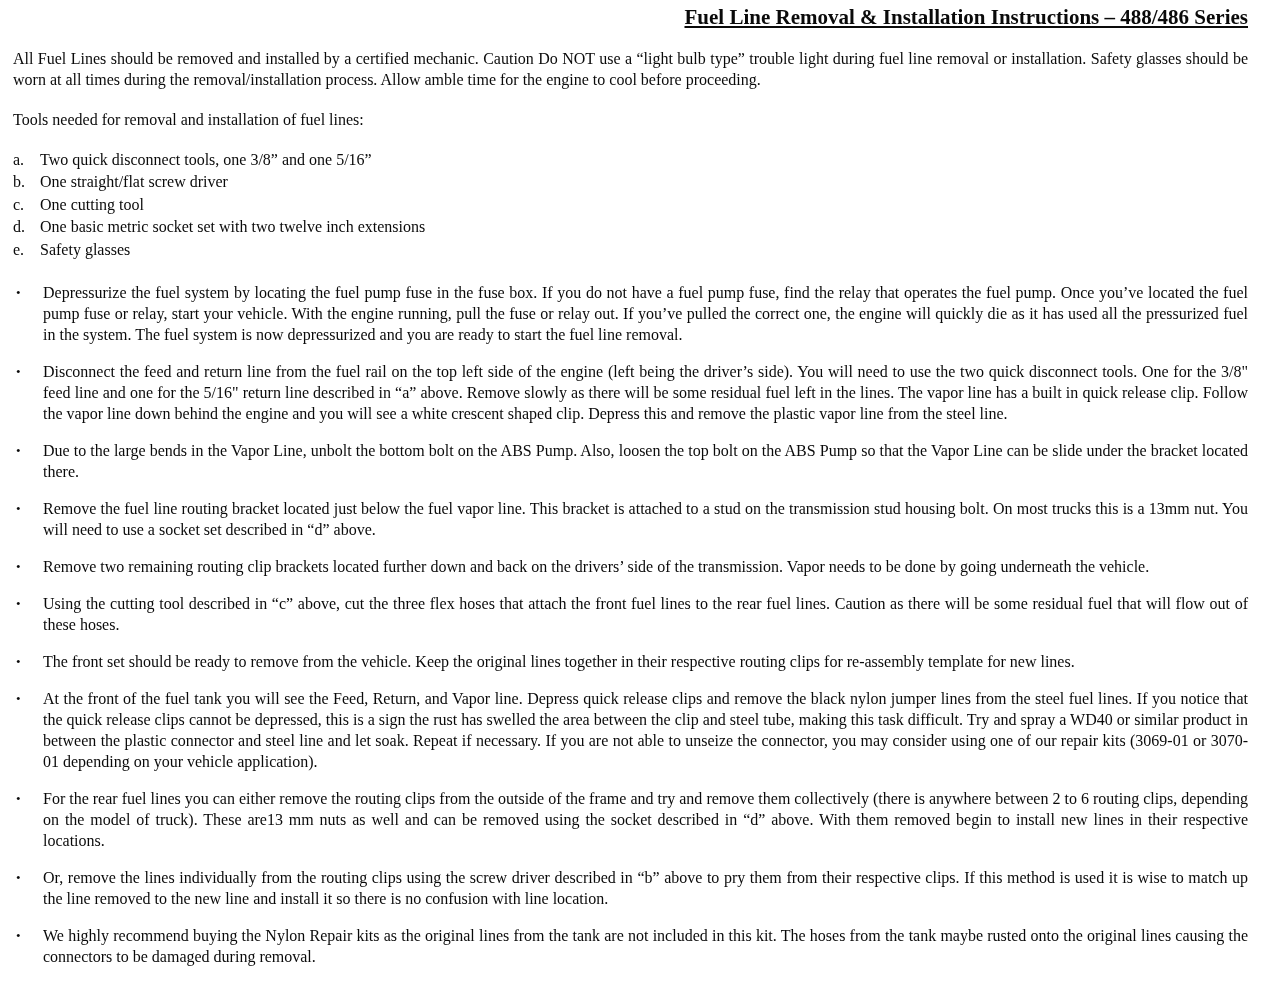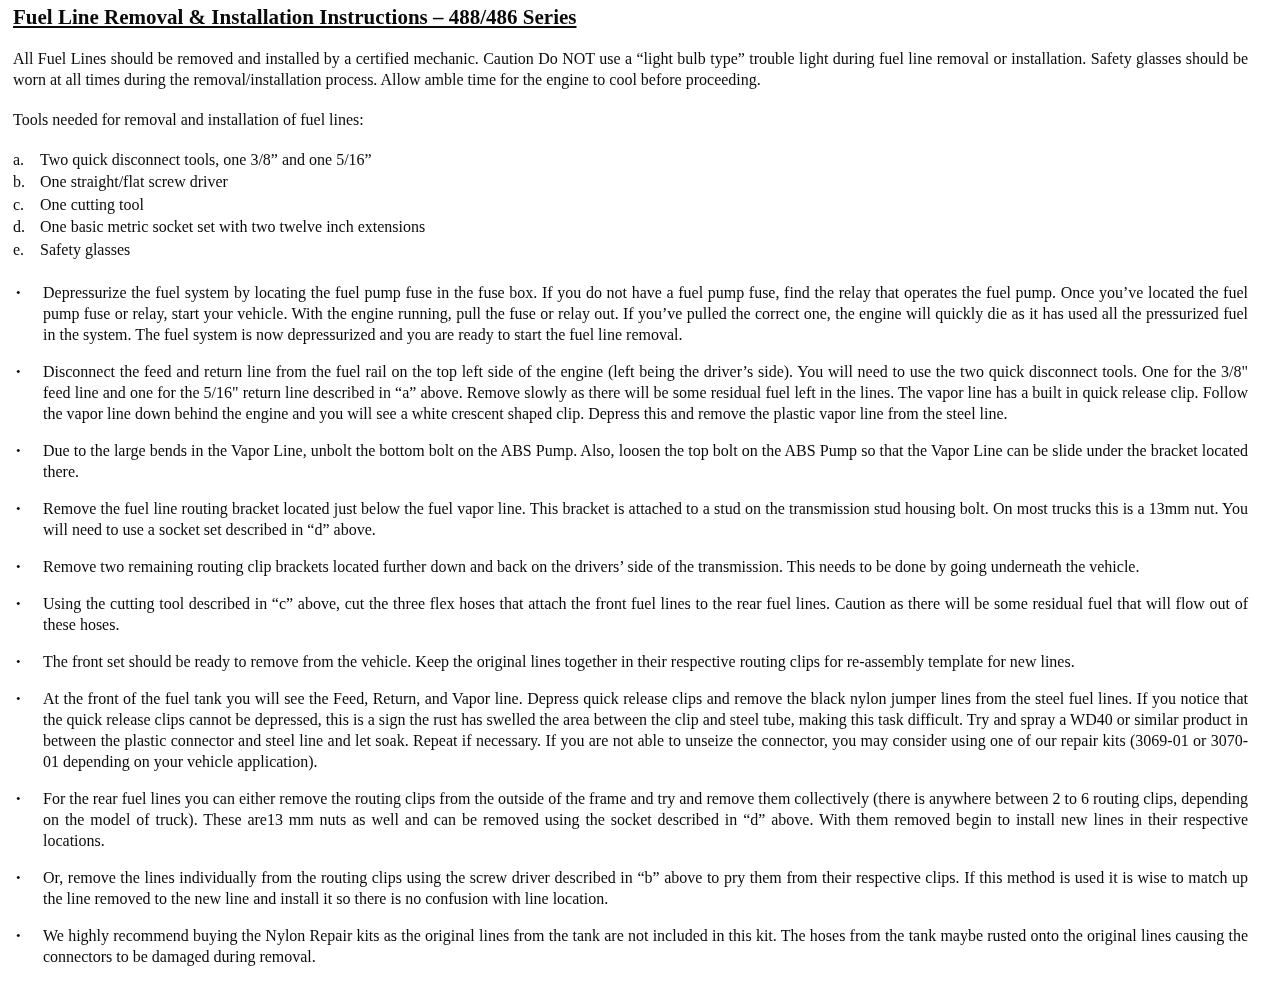--- a/index.html
+++ b/index.html
@@ -18,20 +18,21 @@
     font-family: "Liberation Serif", "DejaVu Serif", serif;
     font-size: 16px;
     line-height: 21px;
   }
   .doc-title {
     font-size: 21px;
     line-height: 27px;
     font-weight: bold;
     text-decoration: underline;
     margin: 0;
+    text-align: right;
   }
   .intro {
     margin: 17px 0 0 0;
     text-align: justify;
   }
   .tools-intro {
     margin: 19px 0 17px 0;
   }
   .tools-list {
     list-style: none;
@@ -132,21 +133,21 @@
         <span class="step-text">Due to the large bends in the Vapor Line, unbolt the bottom bolt on the ABS Pump. Also, loosen the top bolt on the ABS Pump so that the Vapor Line can be slide under the bracket located there.</span>
       </li>
 
       <li class="step-item">
         <span class="step-bullet">•</span>
         <span class="step-text">Remove the fuel line routing bracket located just below the fuel vapor line. This bracket is attached to a stud on the transmission stud housing bolt. On most trucks this is a 13mm nut. You will need to use a socket set described in “d” above.</span>
       </li>
 
       <li class="step-item">
         <span class="step-bullet">•</span>
-        <span class="step-text">Remove two remaining routing clip brackets located further down and back on the drivers’ side of the transmission. This needs to be done by going underneath the vehicle.</span>
+        <span class="step-text">Remove two remaining routing clip brackets located further down and back on the drivers’ side of the transmission. Vapor needs to be done by going underneath the vehicle.</span>
       </li>
 
       <li class="step-item">
         <span class="step-bullet">•</span>
         <span class="step-text">Using the cutting tool described in “c” above, cut the three flex hoses that attach the front fuel lines to the rear fuel lines. Caution as there will be some residual fuel that will flow out of these hoses.</span>
       </li>
 
       <li class="step-item">
         <span class="step-bullet">•</span>
         <span class="step-text">The front set should be ready to remove from the vehicle. Keep the original lines together in their respective routing clips for re-assembly template for new lines.</span>

